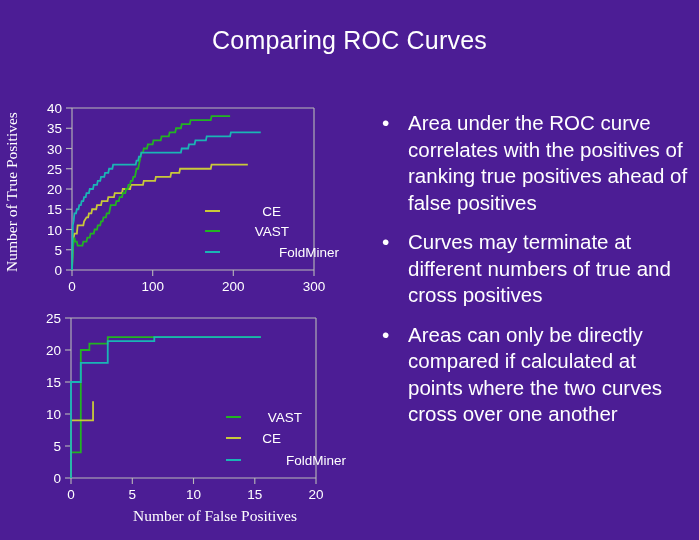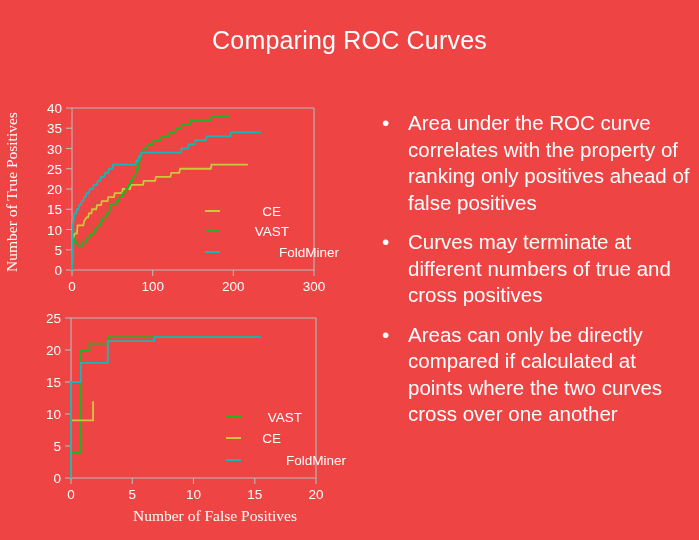--- a/index.html
+++ b/index.html
@@ -1,18 +1,18 @@
 <!DOCTYPE html>
 <html><head>
 <meta charset="utf-8">
 <style>
   html,body{margin:0;padding:0;background:#000;}
   body{width:699px;height:540px;overflow:hidden;
        font-family:"Liberation Sans",sans-serif;color:#fff;}
-  #slide{position:relative;width:699px;height:540px;background:#ef4444;}
+  #slide{position:relative;width:699px;height:540px;background:#4c1d95;}
 
   
   #title{
     position:absolute;left:0;top:26px;width:699px;text-align:center;
     font-family:"Liberation Sans",sans-serif;
     font-size:25px;font-weight:400;color:#ffffff;letter-spacing:.2px;
   }
 
   
   #bullets{position:absolute;left:374px;top:110px;width:318px;}
@@ -163,21 +163,21 @@
         <text class="legend-lbl" x="281" y="138" text-anchor="end">CE</text>
         <line id="bot-lg-2" x1="226" y1="155" x2="241" y2="155" stroke-width="2" stroke="#1ab5b5"></line>
         <text class="legend-lbl" x="346" y="160" text-anchor="end">FoldMiner</text>
       </g>
     </svg>
   </div>
 
   <div id="bullets">
     <div class="bullet">
       <span class="dot">•</span>
-      <span class="btext">Area under the ROC curve correlates with the property of ranking only positives ahead of false positives</span>
+      <span class="btext">Area under the ROC curve correlates with the positives of ranking true positives ahead of false positives</span>
     </div>
     <div class="bullet">
       <span class="dot">•</span>
       <span class="btext">Curves may terminate at different numbers of true and cross positives</span>
     </div>
     <div class="bullet">
       <span class="dot">•</span>
       <span class="btext">Areas can only be directly compared if calculated at points where the two curves cross over one another</span>
     </div>
   </div>

